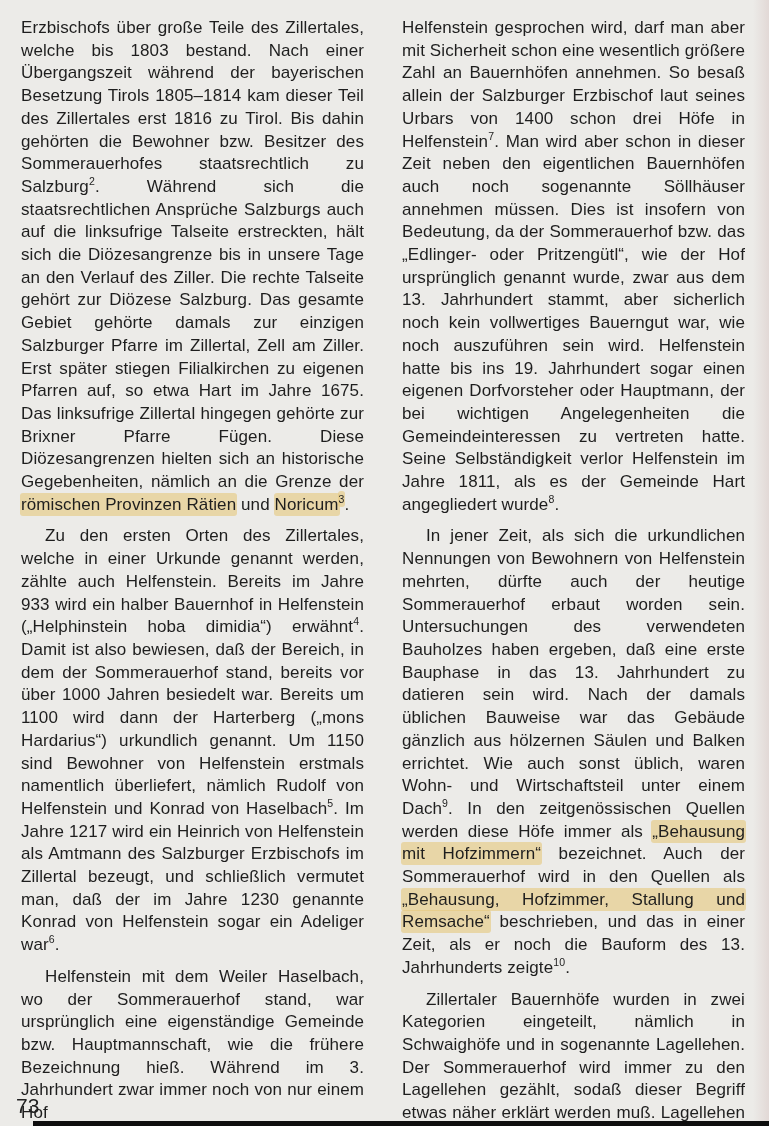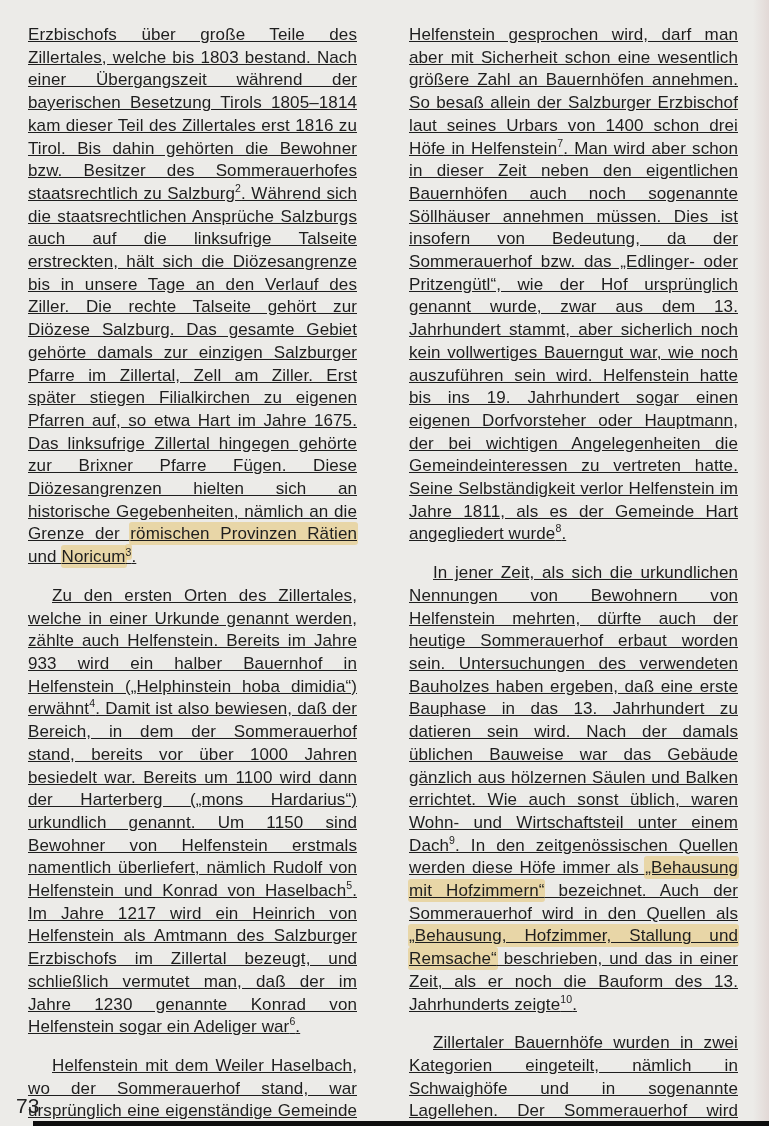--- a/index.html
+++ b/index.html
@@ -24,29 +24,28 @@
     position: absolute;
     top: 8px;
     left: 12px;
     display: flex;
     gap: 20px;
   }
   .col {
     width: 361px;
   }
   .para {
-    margin: 16px;
+    margin: 9px;
     font-size: 17px;
     line-height: 22.7px;
     text-align: justify;
     color: var(--ink, #1e1e1e);
     letter-spacing: 0.1px;
     -webkit-hyphens: auto;
     hyphens: auto;
-    text-decoration: underline;
   }
   .para.indent {
     text-indent: 24px;
   }
   .para sup {
     font-size: 0.62em;
     line-height: 0;
     vertical-align: super;
   }
   .hl {

